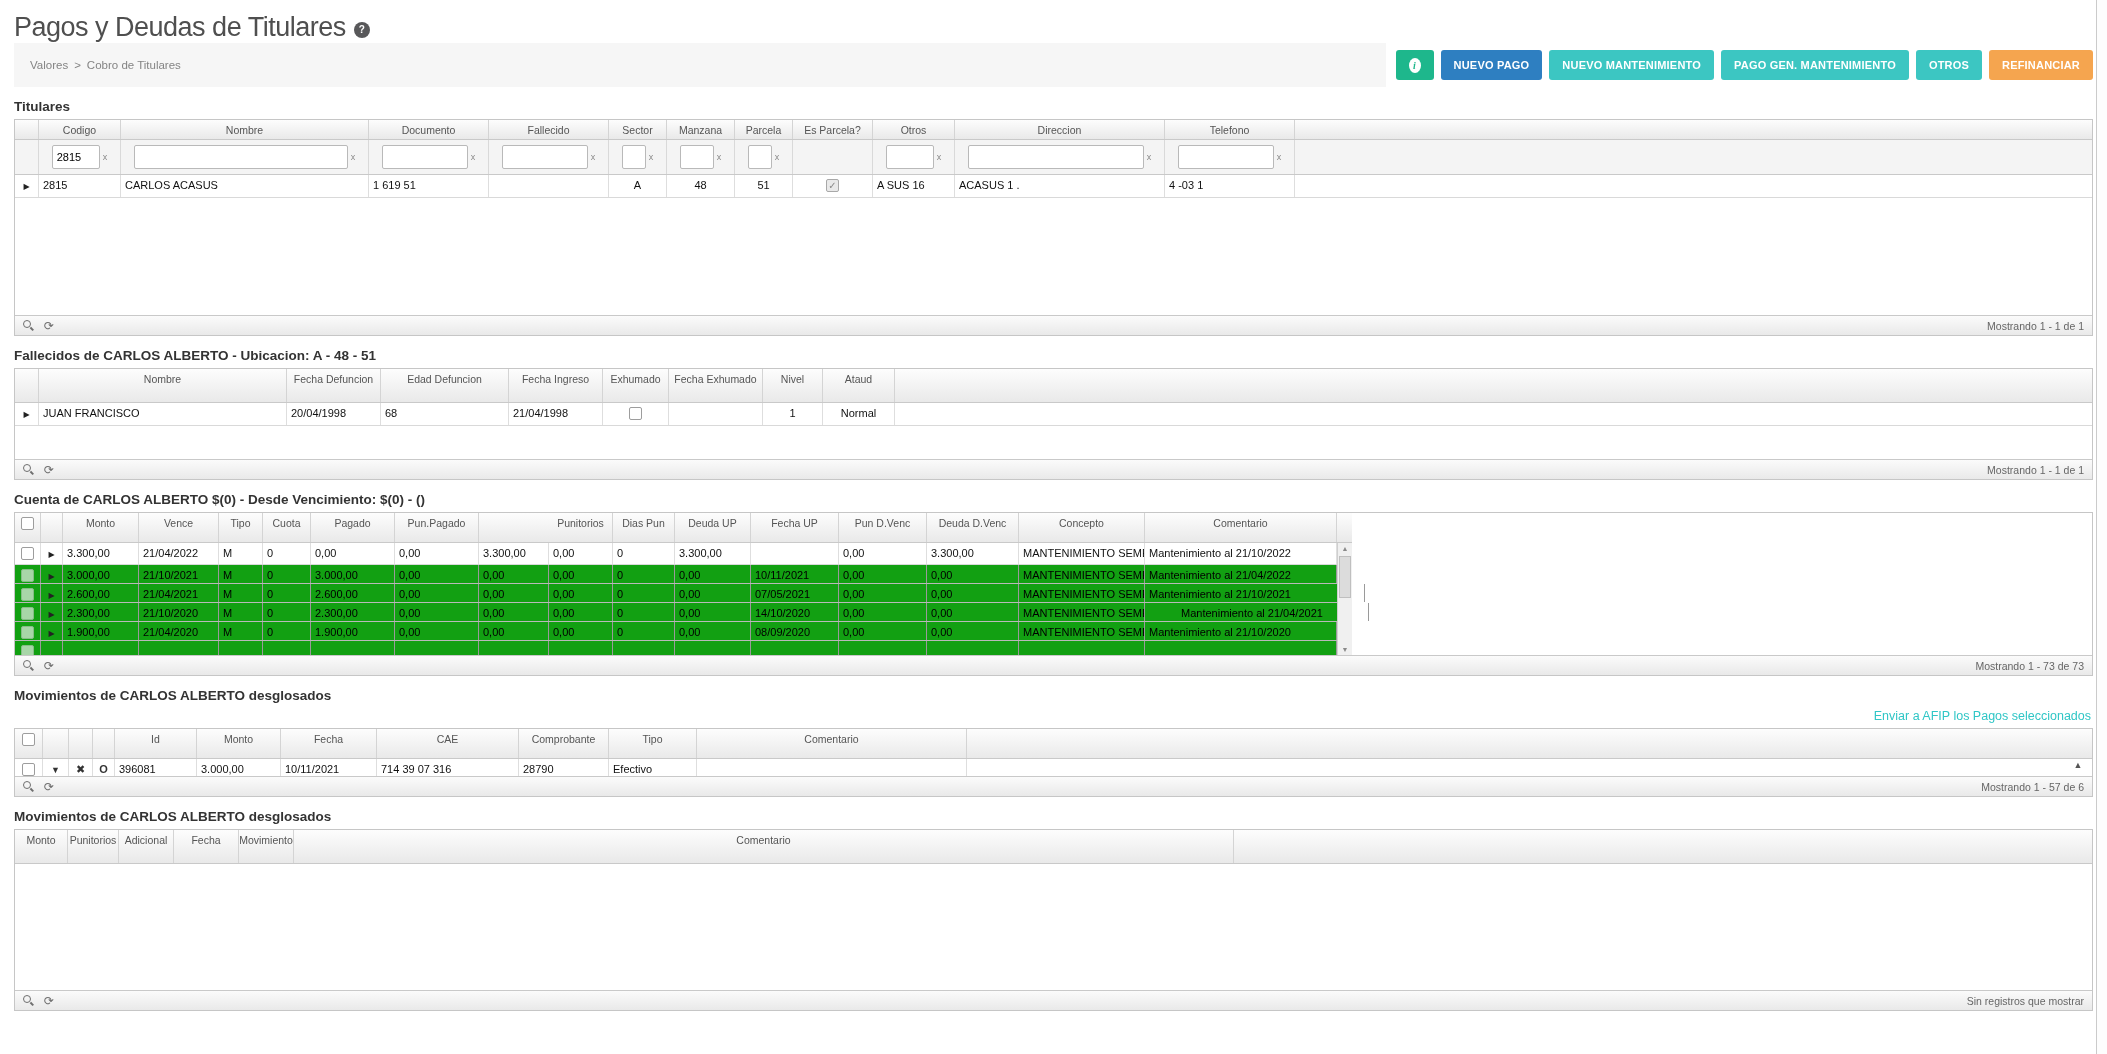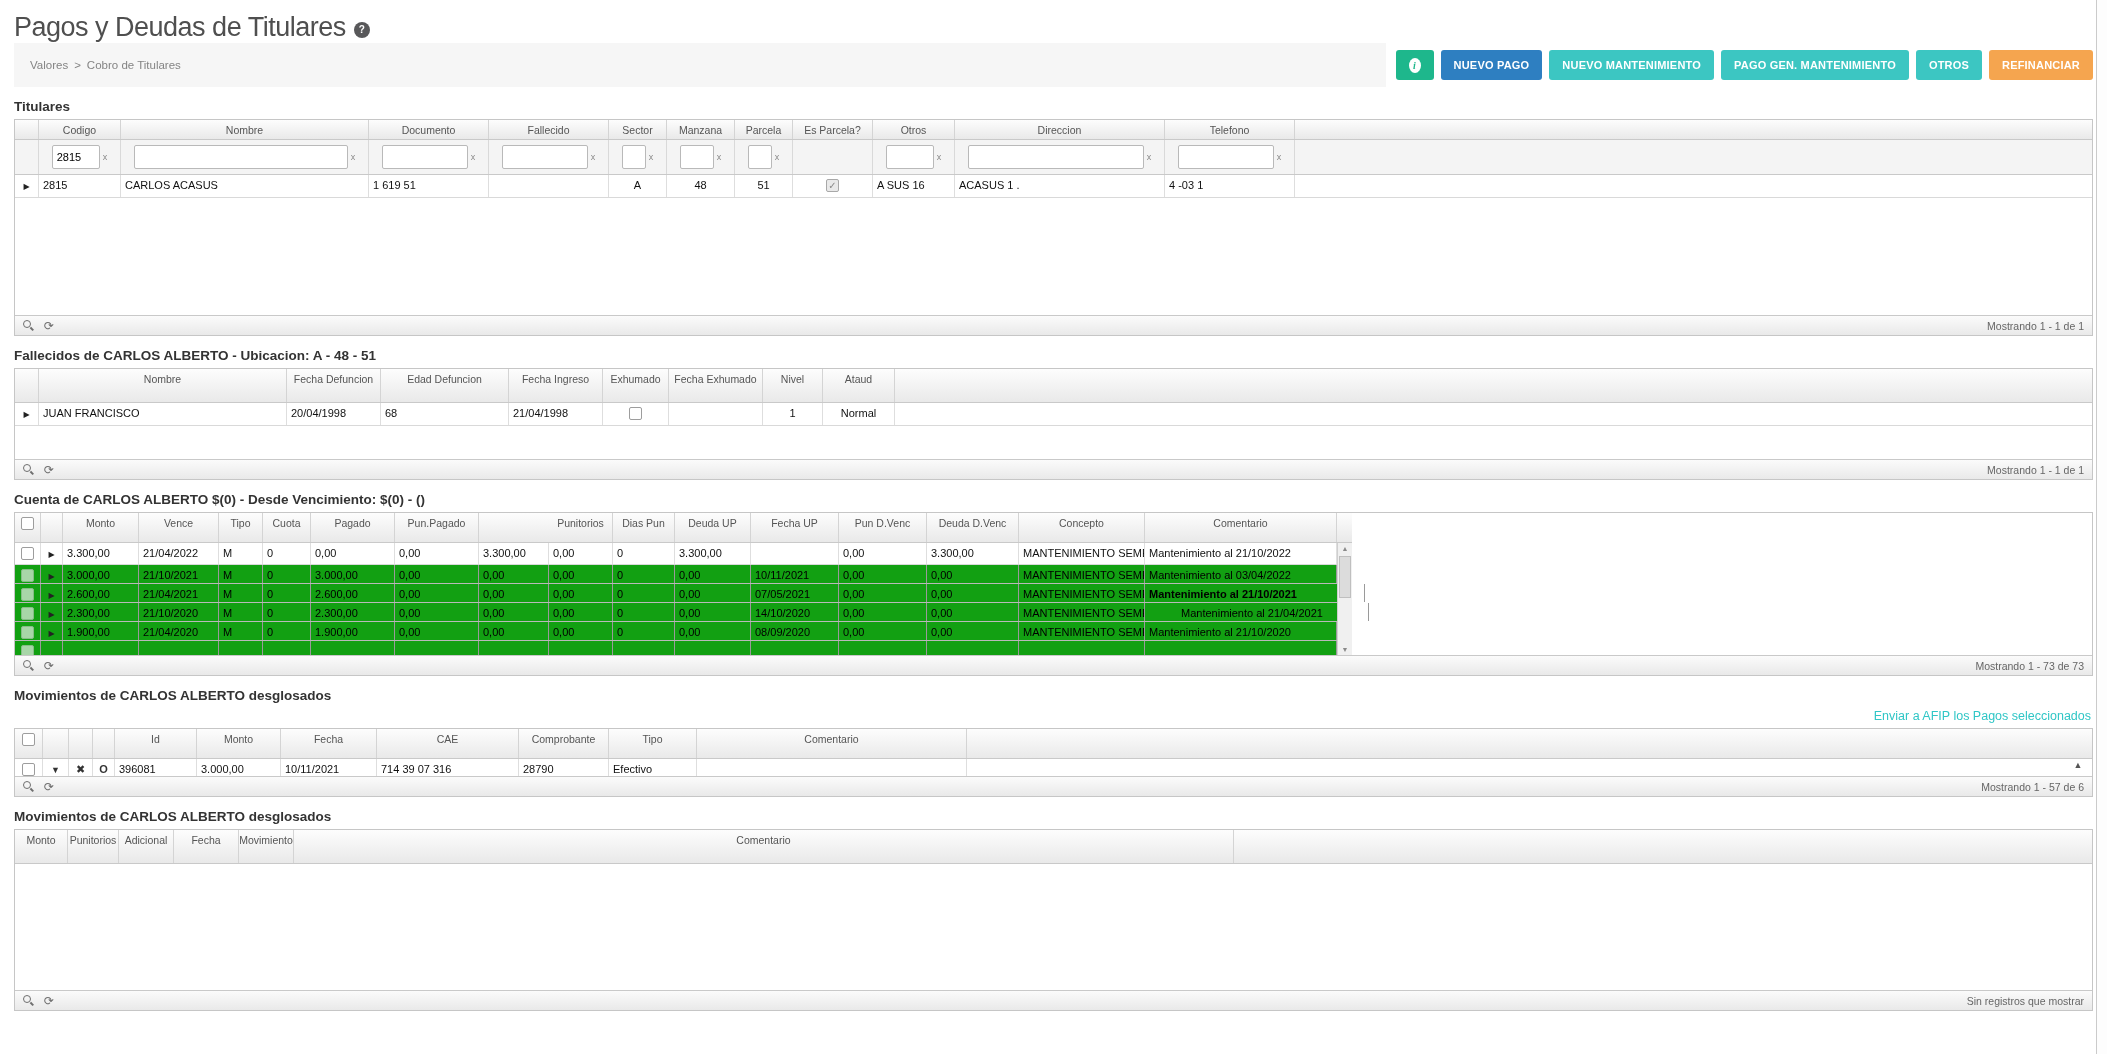--- a/index.html
+++ b/index.html
@@ -274,40 +274,40 @@
           <div class="gcell al-r" style="width: 84px;">3.000,00</div>
           <div class="gcell al-r" style="width: 84px;">0,00</div>
           <div class="gcell al-r" style="width: 70px;">0,00</div>
           <div class="gcell al-r" style="width: 64px;">0,00</div>
           <div class="gcell al-r" style="width: 62px;">0</div>
           <div class="gcell al-r" style="width: 76px;">0,00</div>
           <div class="gcell al-l" style="width: 88px;">10/11/2021</div>
           <div class="gcell al-r" style="width: 88px;">0,00</div>
           <div class="gcell al-r" style="width: 92px;">0,00</div>
           <div class="gcell al-l" style="width: 126px;">MANTENIMIENTO SEMESTR</div>
-          <div class="gcell al-l" style="width: 192px;">Mantenimiento al 03/04/2022</div>
+          <div class="gcell al-l" style="width: 192px;">Mantenimiento al 21/04/2022</div>
         </div>
         <div class="grow green" style="height: 19px; width: 1322px;">
           <div class="gcell al-c" style="width: 26px;"><span class="cb green-sel"></span></div>
           <div class="gcell al-c" style="width: 22px;"><span class="exp-arrow">▶</span></div>
           <div class="gcell al-r" style="width: 76px;">2.600,00</div>
           <div class="gcell al-l" style="width: 80px;">21/04/2021</div>
           <div class="gcell al-l" style="width: 44px;">M</div>
           <div class="gcell al-l" style="width: 48px;">0</div>
           <div class="gcell al-r" style="width: 84px;">2.600,00</div>
           <div class="gcell al-r" style="width: 84px;">0,00</div>
           <div class="gcell al-r" style="width: 70px;">0,00</div>
           <div class="gcell al-r" style="width: 64px;">0,00</div>
           <div class="gcell al-r" style="width: 62px;">0</div>
           <div class="gcell al-r" style="width: 76px;">0,00</div>
           <div class="gcell al-l" style="width: 88px;">07/05/2021</div>
           <div class="gcell al-r" style="width: 88px;">0,00</div>
           <div class="gcell al-r" style="width: 92px;">0,00</div>
           <div class="gcell al-l" style="width: 126px;">MANTENIMIENTO SEMESTR</div>
-          <div class="gcell al-l" style="width: 220px; font-weight: bold;">Mantenimiento al 21/10/2021</div>
+          <div class="gcell al-l" style="width: 220px;">Mantenimiento al 21/10/2021</div>
         </div>
         <div class="grow green" style="height: 19px; width: 1322px;">
           <div class="gcell al-c" style="width: 26px;"><span class="cb green-sel"></span></div>
           <div class="gcell al-c" style="width: 22px;"><span class="exp-arrow">▶</span></div>
           <div class="gcell al-r" style="width: 76px;">2.300,00</div>
           <div class="gcell al-l" style="width: 80px;">21/10/2020</div>
           <div class="gcell al-l" style="width: 44px;">M</div>
           <div class="gcell al-l" style="width: 48px;">0</div>
           <div class="gcell al-r" style="width: 84px;">2.300,00</div>
           <div class="gcell al-r" style="width: 84px;">0,00</div>

